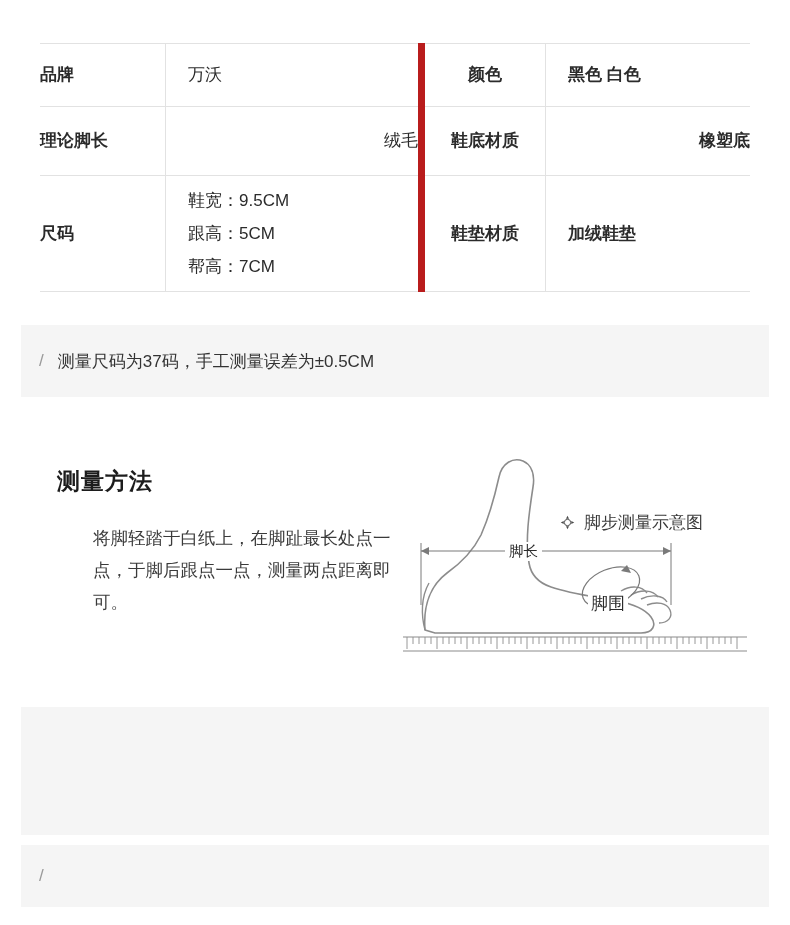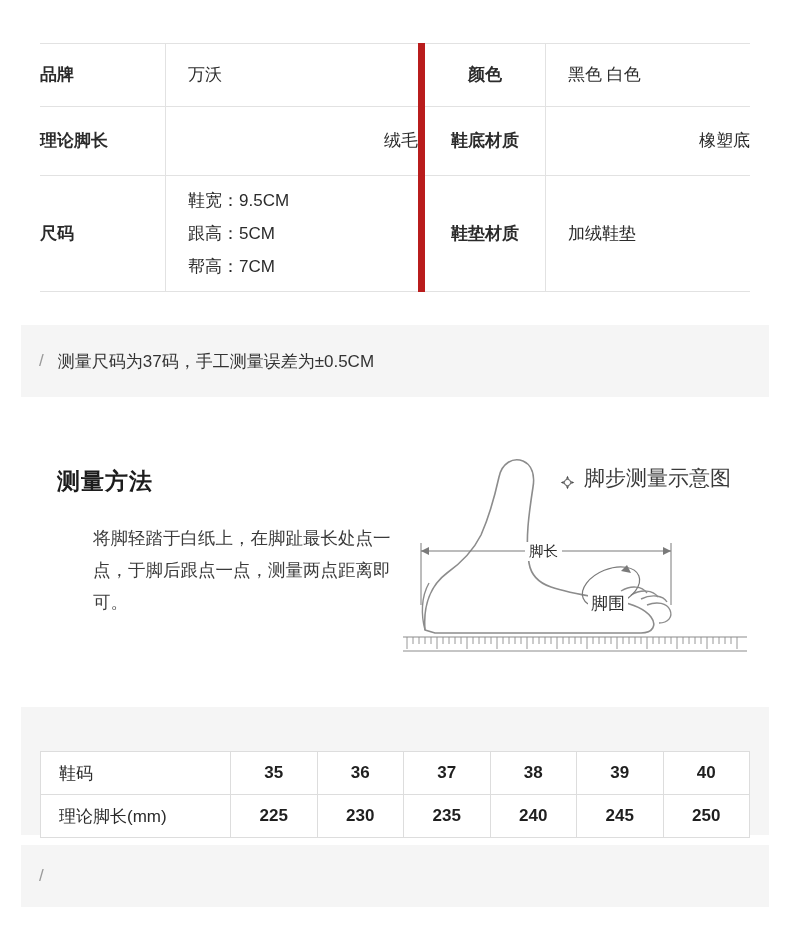--- a/index.html
+++ b/index.html
@@ -55,20 +55,21 @@
   }
   .spec-table td.label2 {
     font-weight: bold;
     text-align: center;
     width: 120px;
     border-right: 1px solid #e2e2e2;
     border-left: 7px solid #b91c1c;
   }
   .spec-table td.value2 {
     padding-left: 22px;
+    font-weight: bold;
   }
   .row-h1 td { height: 62px; }
   .row-h2 td { height: 68px; text-align: right; }
   .row-h3 td { height: 115px; }
   .multi-line {
     line-height: 33px;
   }
 
   
   .note {
@@ -120,41 +121,40 @@
   .diagram {
     position: absolute;
     left: 395px;
     top: 455px;
     width: 360px;
     height: 200px;
   }
   .diagram-caption {
     position: absolute;
     left: 560px;
-    top: 464px;
-    font-size: 21px;
+    top: 511px;
+    font-size: 17px;
     color: #3a3a3a;
     display: flex;
     align-items: center;
   }
   .diagram-caption .dia-icon {
     display: inline-block;
     width: 15px;
     height: 15px;
     margin-right: 9px;
   }
   .lbl-footlen {
     position: absolute;
     left: 505px;
     top: 542px;
     font-size: 14.5px;
     color: #2b2b2b;
     background: #ffffff;
     padding: 0 4px;
-    margin-left: 20px;
   }
   .lbl-footgirth {
     position: absolute;
     left: 588px;
     top: 592px;
     font-size: 17px;
     color: #2b2b2b;
     background: #ffffff;
     padding: 0 3px;
   }
@@ -325,40 +325,18 @@
         <path d="M15.2 8 L12 9.6 L12 6.4 Z" fill="#4a4a4a"></path>
       </svg>
     </span>
     <span>脚步测量示意图</span>
   </div>
 
   <div class="lbl-footlen">脚长</div>
   <div class="lbl-footgirth">脚围</div>
 
   <div class="size-band"></div>
-  <table class="size-table">
-    <tbody>
-        <tr>
-      <td class="head">鞋码</td>
-      <td>35</td>
-      <td>36</td>
-      <td>37</td>
-      <td>38</td>
-      <td>39</td>
-      <td>40</td>
-    </tr>
-    <tr>
-      <td class="head">理论脚长(mm)</td>
-      <td>225</td>
-      <td>230</td>
-      <td>235</td>
-      <td>240</td>
-      <td>245</td>
-      <td>250</td>
-    </tr>
-  </tbody>
-    </table>
 
   <div class="note" id="note2">
     <span class="bar">/</span>
   </div>
 
 </div>
 
 </body></html>

